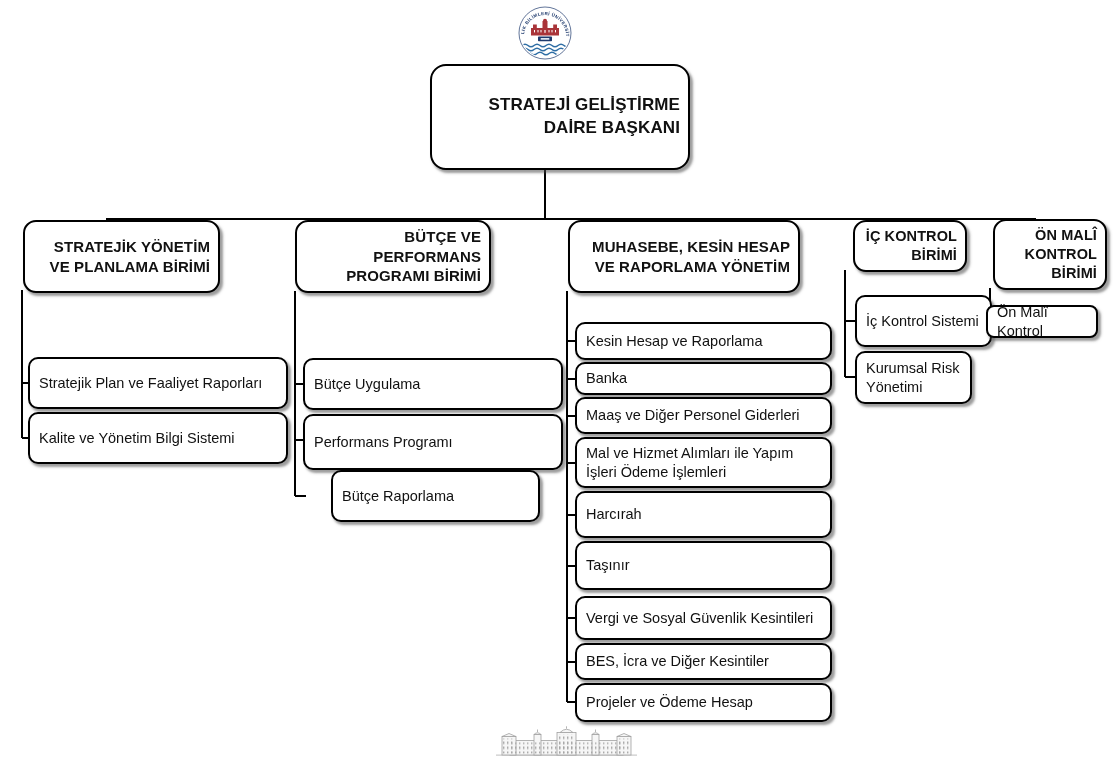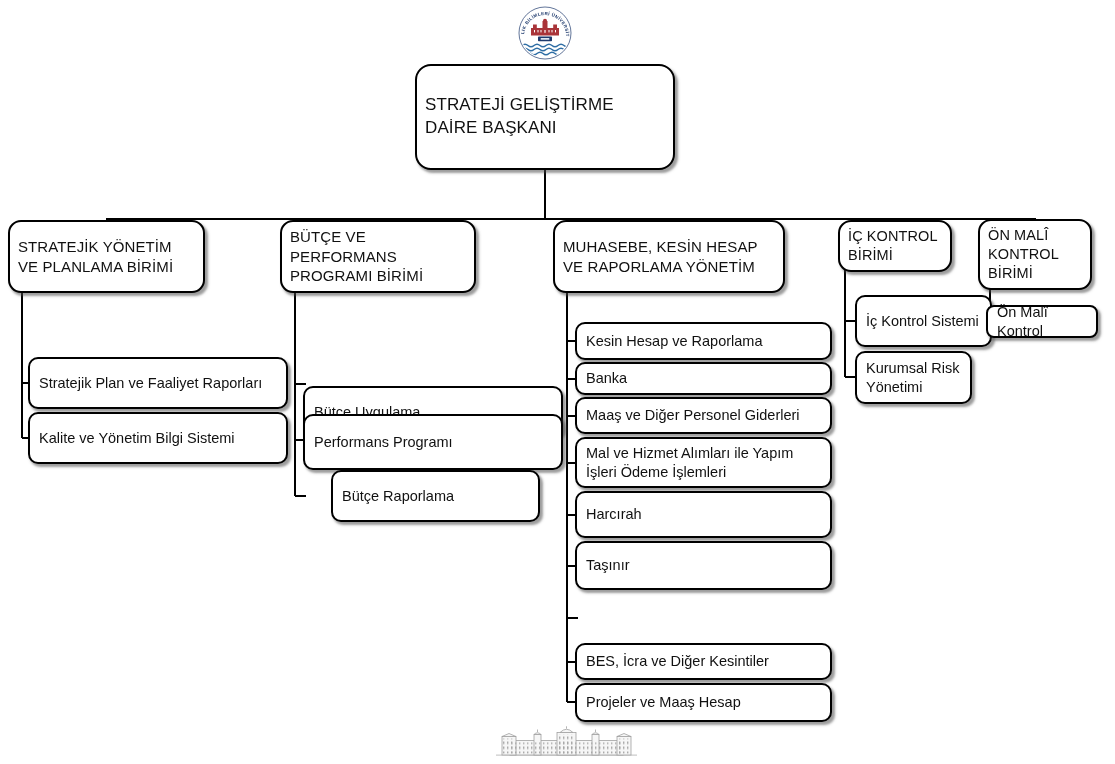--- a/index.html
+++ b/index.html
@@ -7,23 +7,23 @@
     position:relative;width:1115px;height:764px;background:#ffffff;
     font-family:"Liberation Sans", sans-serif;color:#111;overflow:hidden;
   }
   #connectors{position:absolute;left:0;top:0;z-index:1;}
   .box{
     position:absolute;z-index:2;background:#ffffff;border:2px solid #000;
     box-shadow:2.5px 3px 2.5px rgba(75,75,75,.55);
     box-sizing:border-box;display:flex;align-items:center;
   }
   .hdr{
-    justify-content:center;text-align:left;font-weight:normal;
+    justify-content:center;text-align:right;font-weight:bold;
     border-radius:13px;border-width:2.5px;padding:2px 8px;
-    font-size:15px;line-height:1.3;letter-spacing:.1px;
+    font-size:15px;line-height:1.3;letter-spacing:.1px;margin-left:15px;
   }
   .root{border-radius:16px;font-size:17px;line-height:1.35;}
   .leaf{
     border-radius:10px;text-align:left;font-size:14.5px;line-height:1.25;
     padding:2px 4px 2px 9px;
   }
   .small-hdr{font-size:14.5px;}
   .seal{position:absolute;left:518px;top:6px;width:54px;height:54px;z-index:2;}
   .footer-building{position:absolute;left:494px;top:725px;width:145px;height:33px;opacity:.8;z-index:2;}
 </style>
@@ -106,32 +106,33 @@
 
   <div class="box hdr" style="left:8px;top:220px;width:197px;height:73px;">STRATEJİK YÖNETİM VE PLANLAMA BİRİMİ</div>
   <div class="box hdr" style="left:280px;top:220px;width:196px;height:73px;">BÜTÇE VE PERFORMANS PROGRAMI BİRİMİ</div>
   <div class="box hdr" style="left:553px;top:220px;width:232px;height:73px;">MUHASEBE, KESİN HESAP VE RAPORLAMA YÖNETİM</div>
   <div class="box hdr small-hdr" style="left:838px;top:220px;width:114px;height:52px;">İÇ KONTROL BİRİMİ</div>
   <div class="box hdr small-hdr" style="left:978px;top:219px;width:114px;height:71px;">ÖN MALÎ KONTROL BİRİMİ</div>
 
   <div class="box leaf" style="left:28px;top:357px;width:260px;height:52px;">Stratejik Plan ve Faaliyet Raporları</div>
   <div class="box leaf" style="left:28px;top:412px;width:260px;height:52px;">Kalite ve Yönetim Bilgi Sistemi</div>
 
-  <div class="box leaf" style="left:303px;top:358px;width:260px;height:52px;margin-top:28px;">Bütçe Uygulama</div>
+  <div class="box leaf" style="left:303px;top:358px;width:260px;height:52px;">Bütçe Uygulama</div>
   <div class="box leaf" style="left:303px;top:414px;width:260px;height:56px;">Performans Programı</div>
   <div class="box leaf" style="left:299px;top:470px;width:209px;height:52px;margin-left:32px;">Bütçe Raporlama</div>
 
   <div class="box leaf" style="left:575px;top:322px;width:257px;height:38px;">Kesin Hesap ve Raporlama</div>
   <div class="box leaf" style="left:575px;top:362px;width:257px;height:33px;">Banka</div>
   <div class="box leaf" style="left:575px;top:397px;width:257px;height:37px;">Maaş ve Diğer Personel Giderleri</div>
   <div class="box leaf" style="left:575px;top:437px;width:257px;height:51px;">Mal ve Hizmet Alımları ile Yapım İşleri Ödeme İşlemleri</div>
   <div class="box leaf" style="left:575px;top:491px;width:257px;height:47px;">Harcırah</div>
   <div class="box leaf" style="left:575px;top:541px;width:257px;height:49px;">Taşınır</div>
+  <div class="box leaf" style="left:575px;top:596px;width:257px;height:44px;">Vergi ve Sosyal Güvenlik Kesintileri</div>
   <div class="box leaf" style="left:575px;top:643px;width:257px;height:37px;">BES, İcra ve Diğer Kesintiler</div>
-  <div class="box leaf" style="left:575px;top:683px;width:257px;height:39px;">Projeler ve Maaş Hesap</div>
+  <div class="box leaf" style="left:575px;top:683px;width:257px;height:39px;">Projeler ve Ödeme Hesap</div>
 
   <div class="box leaf" style="left:855px;top:295px;width:137px;height:52px;">İç Kontrol Sistemi</div>
   <div class="box leaf" style="left:855px;top:351px;width:117px;height:53px;">Kurumsal Risk Yönetimi</div>
 
   <div class="box leaf" style="left:986px;top:305px;width:112px;height:33px;border-radius:8px;">Ön Malî Kontrol</div>
 
   <svg class="footer-building" viewBox="0 0 145 32">
     <defs>
       <pattern id="win" width="4" height="5" patternUnits="userSpaceOnUse">
         <rect x="1" y="1" width="1.4" height="2.6" fill="#8d8d8d"></rect>

